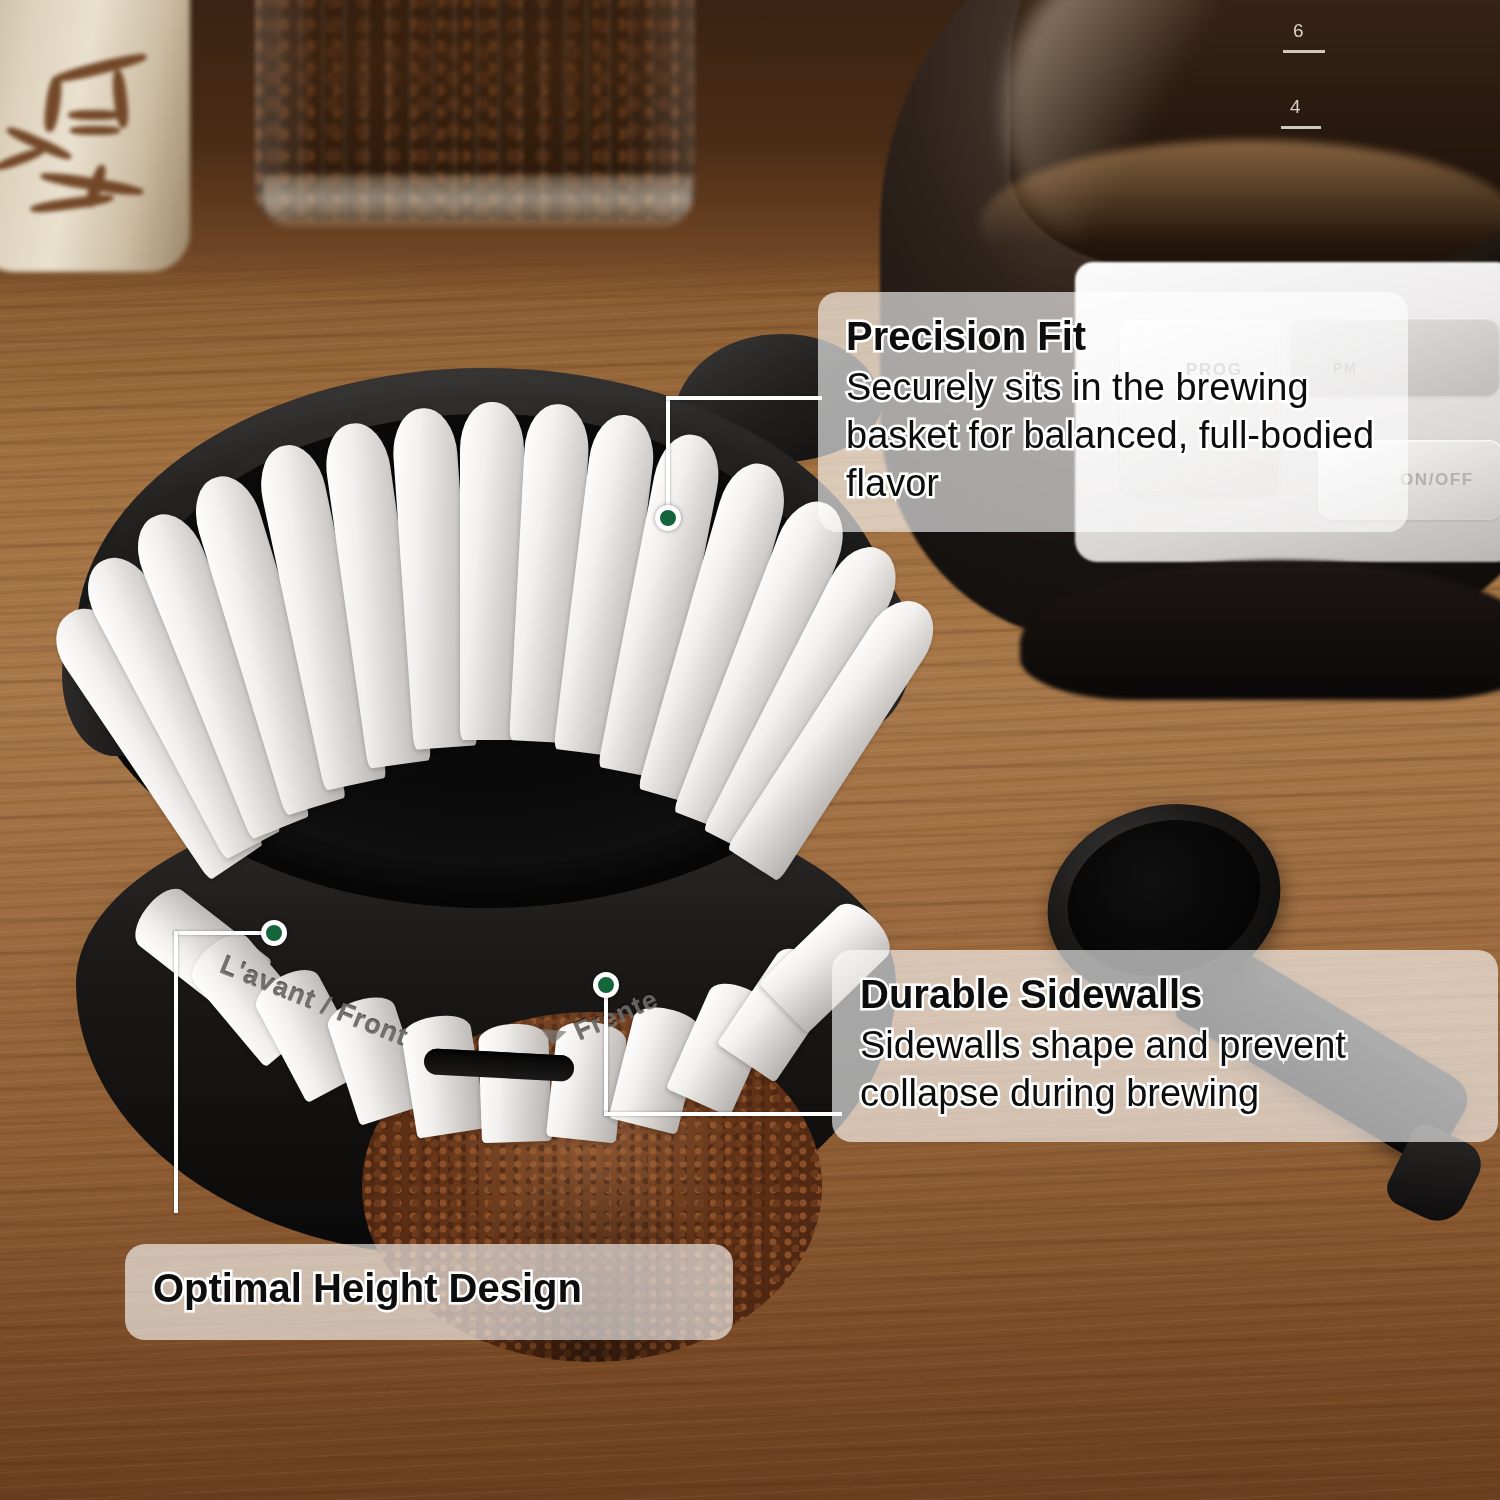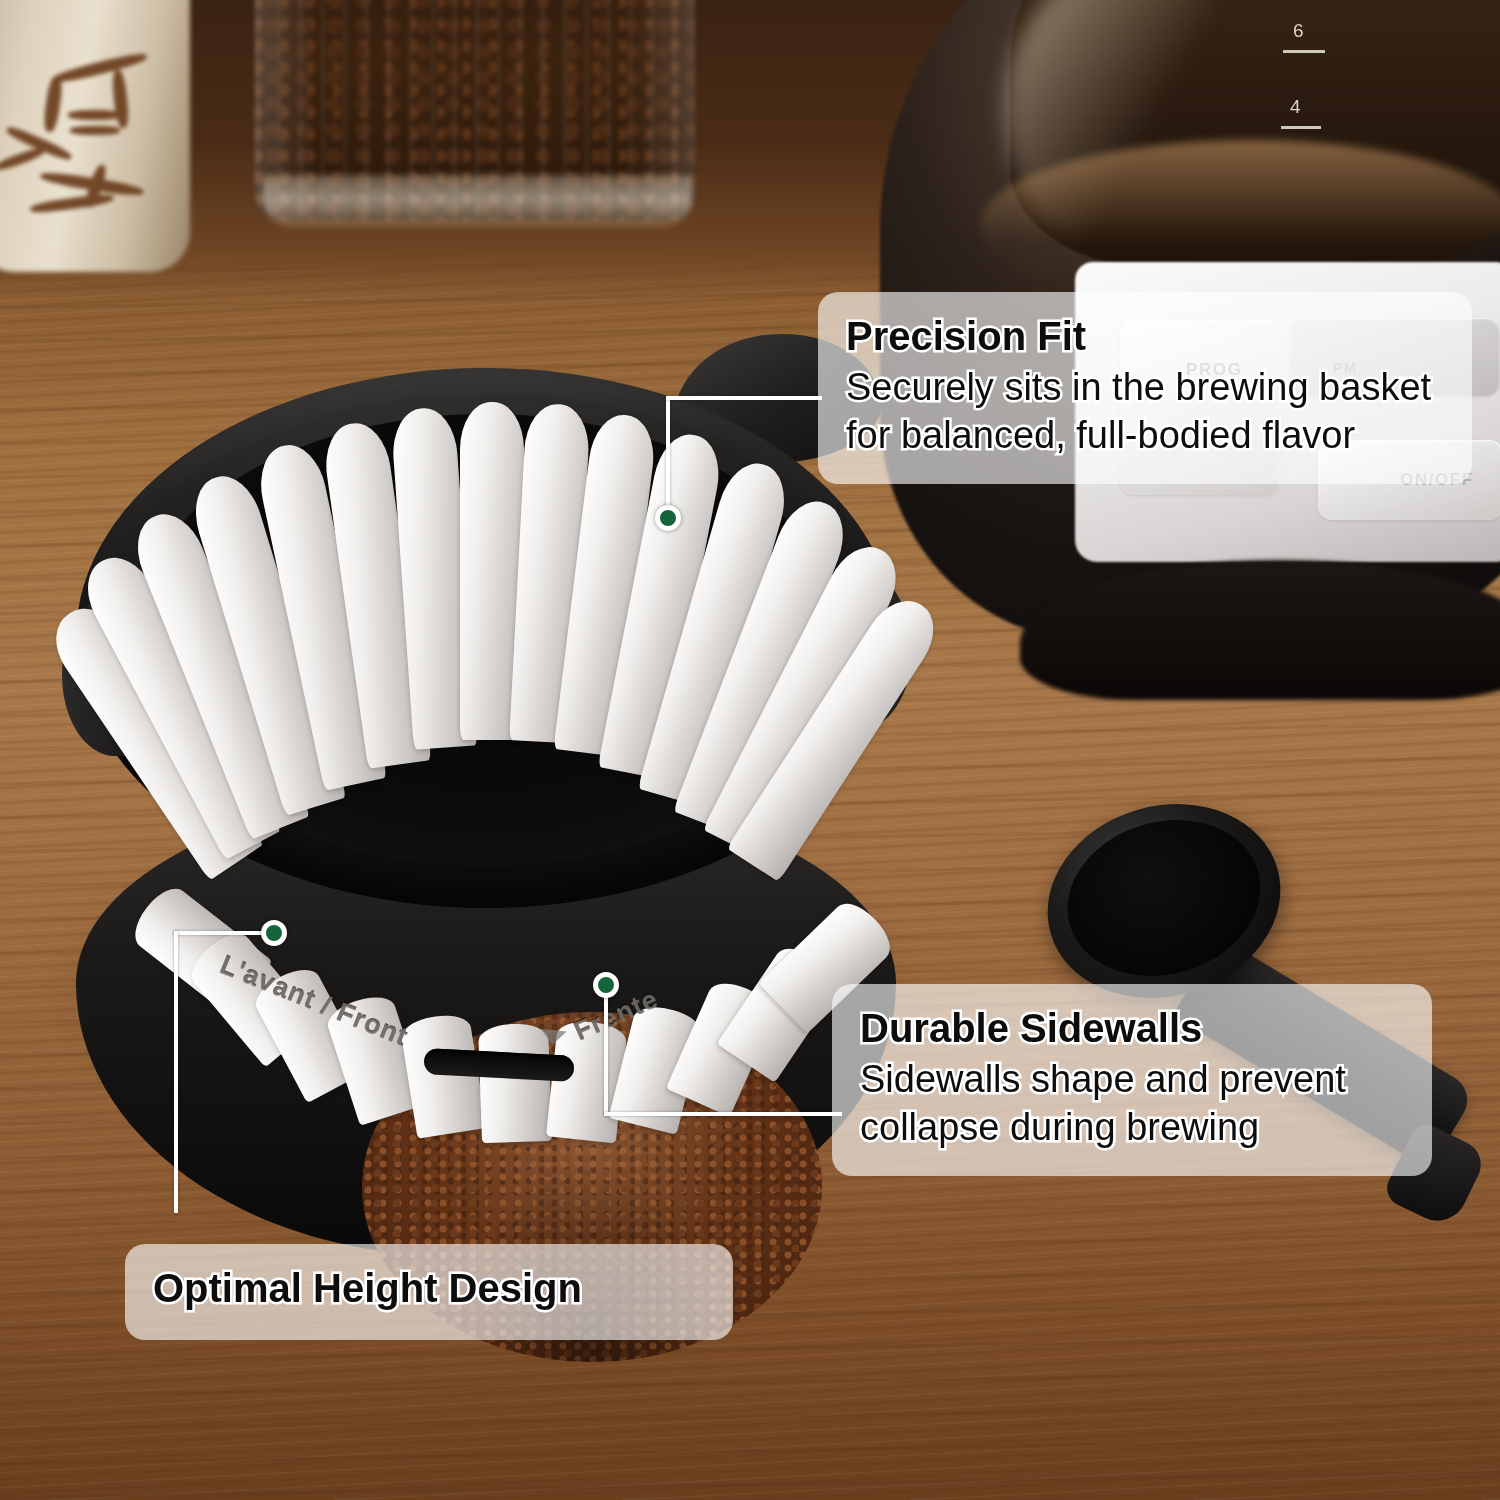--- a/index.html
+++ b/index.html
@@ -286,22 +286,22 @@
   }
   .card h3 {
     font-size:40px; font-weight:700; color:#0d0d0d; line-height:1.1;
     margin-bottom:6px;
     -webkit-text-stroke:5px #ffffff; paint-order:stroke fill;
   }
   .card p {
     font-size:38px; font-weight:400; color:#0d0d0d; line-height:1.26;
     -webkit-text-stroke:5px #ffffff; paint-order:stroke fill;
   }
-  #card-precision  { left:818px;  top:292px;  width:654px; }
-  #card-durable    { left:832px;  top:984px;  width:600px; }
+  #card-precision  { left:818px;  top:292px;  width:590px; }
+  #card-durable    { left:832px;  top:950px;  width:666px; }
   #card-optimal    { left:125px;  top:1244px; width:608px; }
 
   
   .ln { position:absolute; background:#ffffff; box-shadow:0 0 3px rgba(0,0,0,.35); }
   .dot {
     position:absolute; width:26px; height:26px; border-radius:50%;
     background:#14653c; border:5px solid #ffffff;
     box-shadow:0 0 4px rgba(0,0,0,.40);
   }
 </style>

